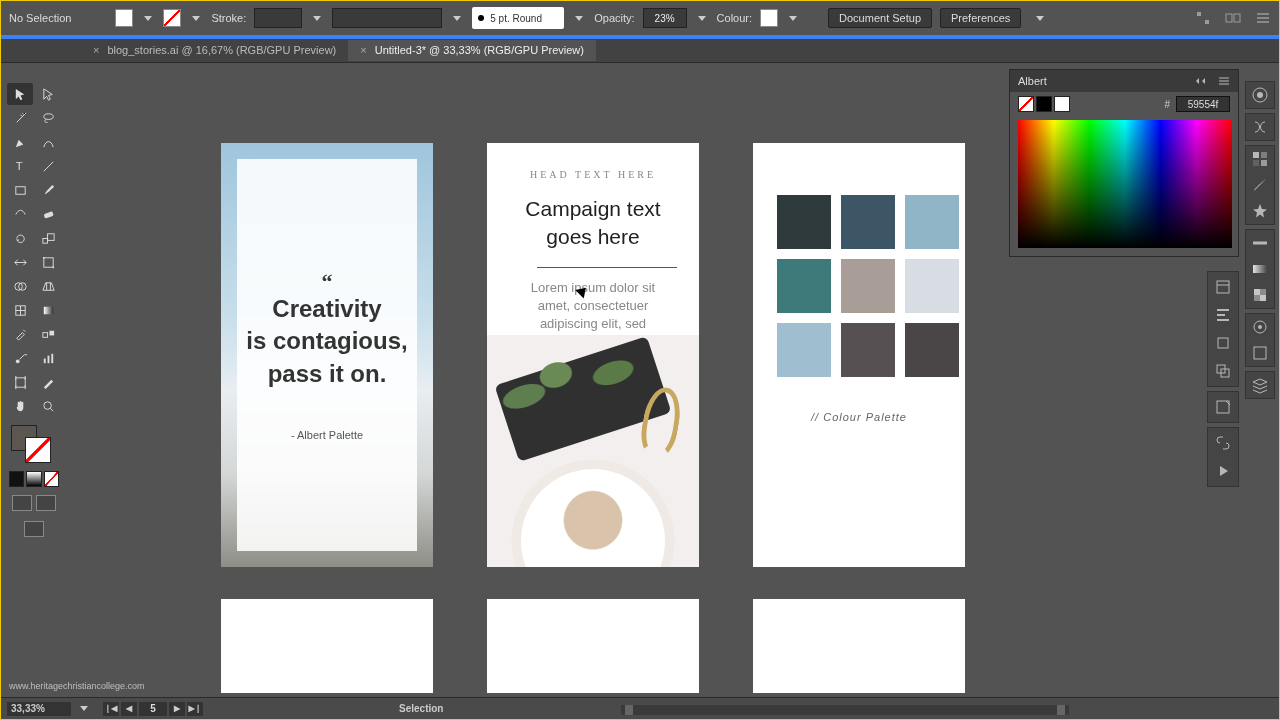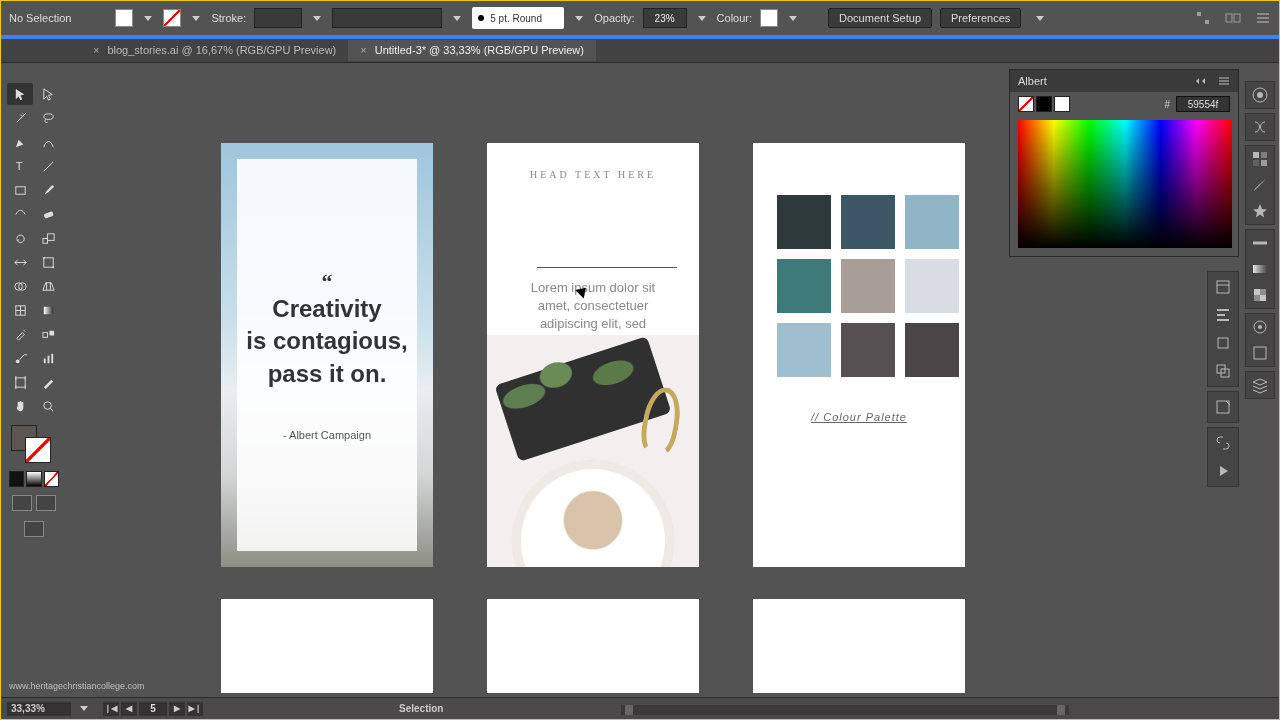--- a/index.html
+++ b/index.html
@@ -85,21 +85,21 @@
 .ab2 .photo { position:absolute; left:0; right:0; top:192px; bottom:0; background:#f2efee; overflow:hidden; }
 .plate { position:absolute; bottom:-56px; left:50%; transform:translateX(-50%); width:164px; height:164px; border-radius:50%; background:#fff; box-shadow:0 0 0 10px #efeae6 inset; }
 .cup { position:absolute; bottom:-6px; left:50%; transform:translateX(-50%); width:96px; height:96px; border-radius:50%; background:radial-gradient(circle at 50% 45%, #d9c3ab 0 40%, #fff 42% 100%); }
 .leaf { position:absolute; top:24px; left:16px; width:160px; height:80px; background:#303030; transform:rotate(-18deg); border-radius:6px; }
 .leaf::after{ content:""; position:absolute; inset:-12px; background: radial-gradient(ellipse at 20% 30%, #5f7e4f 0 10%, transparent 11%), radial-gradient(ellipse at 40% 20%, #6a8a55 0 10%, transparent 11%), radial-gradient(ellipse at 70% 35%, #5a7a47 0 11%, transparent 12%); }
 .ring { position:absolute; right:20px; bottom:110px; width:36px; height:70px; border:5px solid #c7a85f; border-radius:60% 60% 50% 50%; transform:rotate(10deg); border-bottom-color:transparent; }
 
 
 .pal { position:absolute; top:52px; left:24px; display:grid; grid-template-columns:repeat(3,54px); grid-template-rows:repeat(3,54px); gap:10px; }
 .sw { width:54px; height:54px; }
-.pal-label { position:absolute; top:268px; left:0; right:0; text-align:center; font-size:11px; color:#666; letter-spacing:1px; font-style:italic;text-decoration:underline; }
+.pal-label { position:absolute; top:268px; left:0; right:0; text-align:center; font-size:11px; color:#666; letter-spacing:1px; font-style:italic; }
 
 
 .cursor { position:absolute; width:12px; height:16px; }
 .cursor::before{ content:""; position:absolute; border-left:9px solid #000; border-top:6px solid transparent; border-bottom:6px solid transparent; transform:rotate(-45deg) translate(-2px,-2px);}
 
 
 .status { position:absolute; left:0; right:0; bottom:0; height:22px; background:#4a4a4a; border-top:1px solid #2a2a2a; display:flex; align-items:center; font-size:10px; color:#ccc; padding:0 6px; gap:6px;font-weight:bold; }
 .status .nav { display:flex; align-items:center; gap:2px; margin-left:6px; }
 .navbtn { width:16px; height:14px; background:#333; display:flex; align-items:center; justify-content:center; cursor:pointer; font-size:8px; }
 .artnum { width:28px; height:14px; background:#333; color:#ddd; text-align:center; line-height:14px; font-size:10px; }
@@ -352,25 +352,28 @@
 
     <div class="ab ab1">
       <div class="mountain"></div>
       <div class="overlay"></div>
       <div class="quote-open">“</div>
       <div class="qtext">
         <span>Creativity</span><br>
         <span>is contagious,</span><br>
         <span>pass it on.</span>
       </div>
-      <div class="author">- Albert Campaign</div>
+      <div class="author">- Albert Palette</div>
     </div>
 
     <div class="ab ab2">
       <div class="head">HEAD TEXT HERE</div>
+      <div class="camp">
+        <span>Campaign text</span><br><span>goes here</span>
+      </div>
       <div class="rule"></div>
       <div class="lorem">Lorem ipsum dolor sit amet, consectetuer adipiscing elit, sed diam</div>
       <div class="photo">
         <div class="leaf"></div>
         <div class="ring"></div>
         <div class="plate"></div>
         <div class="cup"></div>
       </div>
       <div class="cursor" style="left:94px; top:142px"></div>
     </div>

